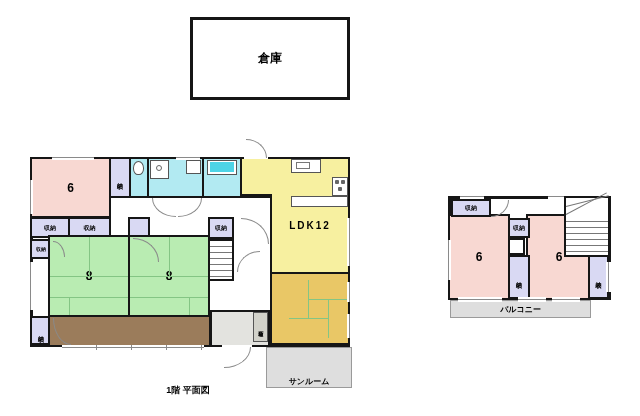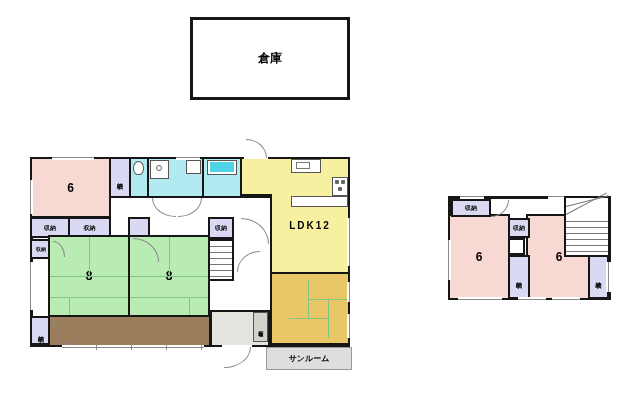--- a/index.html
+++ b/index.html
@@ -118,21 +118,21 @@
        display:flex;align-items:center;justify-content:center;font-weight:bold;font-size:5px;line-height:1;">
     <span class="v">下駄箱</span>
   </div>
 
   <div class="room" style="left:270px;top:272px;width:80px;height:73px;background:#e9c766;"></div>
   <div class="tline" style="left:308px;top:299px;width:40px;height:1px;"></div>
   <div class="tline" style="left:308px;top:280px;width:1px;height:39px;"></div>
   <div class="tline" style="left:289px;top:318px;width:40px;height:1px;"></div>
   <div class="tline" style="left:328px;top:299px;width:1px;height:39px;"></div>
 
-  <div class="grayarea" style="left:266px;top:347px;width:86px;height:23px;">
+  <div class="grayarea" style="left:266px;top:347px;width:86px;height:41px;align-items:flex-end;">
     <span>サンルーム</span>
   </div>
 
   <div class="winh" style="left:52px;top:155px;width:42px;"></div>
   <div class="winh" style="left:176px;top:155px;width:24px;"></div>
   <div class="winv" style="left:28px;top:180px;height:34px;"></div>
   <div class="winv" style="left:28px;top:262px;height:48px;"></div>
   <div class="winv" style="left:347px;top:218px;height:48px;"></div>
   <div class="winv" style="left:347px;top:282px;height:20px;"></div>
   <div class="winv" style="left:347px;top:314px;height:24px;"></div>
@@ -145,20 +145,21 @@
   <div class="arc tr" style="left:246px;top:139px;width:20px;height:18px;"></div>
   <div class="arc bl" style="left:152px;top:198px;width:23px;height:18px;"></div>
   <div class="arc br" style="left:178px;top:198px;width:23px;height:18px;"></div>
   <div class="arc tr" style="left:241px;top:218px;width:27px;height:25px;"></div>
   <div class="arc tr" style="left:133px;top:238px;width:25px;height:23px;"></div>
   <div class="arc tl" style="left:237px;top:251px;width:22px;height:20px;"></div>
   <div class="arc br" style="left:224px;top:347px;width:26px;height:20px;"></div>
   <div class="arc tr" style="left:53px;top:241px;width:11px;height:15px;"></div>
   <div class="arc bl" style="left:53px;top:318px;width:17px;height:26px;"></div>
 
+  <div class="caption" style="left:118px;top:384px;width:140px;">1階  平面図</div>
 
   <div class="outline" style="left:448px;top:196px;width:163px;height:104px;"></div>
 
   <div class="room" style="left:448px;top:214px;width:62px;height:86px;background:#f8d8d2;">
     <span class="num">6</span>
   </div>
   <div class="room" style="left:526px;top:214px;width:66px;height:86px;background:#f8d8d2;">
     <span class="num">6</span>
   </div>
 
@@ -174,20 +175,23 @@
   </div>
   <div class="closet" style="left:588px;top:255px;width:21px;height:44px;">
     <span class="v">収納</span>
   </div>
 
   <div class="stairs" style="left:564px;top:196px;width:46px;height:61px;"></div>
   <div class="abs" style="left:566px;top:198px;width:42px;height:20px;background:#fff;"></div>
   <div class="abs" style="left:566px;top:206px;width:44px;height:1px;background:#777;transform:rotate(-14deg);transform-origin:left center;"></div>
   <div class="abs" style="left:566px;top:214px;width:46px;height:1px;background:#777;transform:rotate(-28deg);transform-origin:left center;"></div>
 
+  <div class="grayarea" style="left:450px;top:300px;width:141px;height:18px;">
+    <span>バルコニー</span>
+  </div>
 
   <div class="winh" style="left:460px;top:194px;width:24px;"></div>
   <div class="winh" style="left:548px;top:194px;width:16px;"></div>
   <div class="winv" style="left:446px;top:240px;height:40px;"></div>
   <div class="winv" style="left:606px;top:262px;height:30px;"></div>
   <div class="winh" style="left:458px;top:297px;width:44px;"></div>
   <div class="winh" style="left:518px;top:297px;width:28px;"></div>
   <div class="winh" style="left:552px;top:297px;width:28px;"></div>
 
   <div class="arc br" style="left:491px;top:200px;width:17px;height:16px;"></div>

